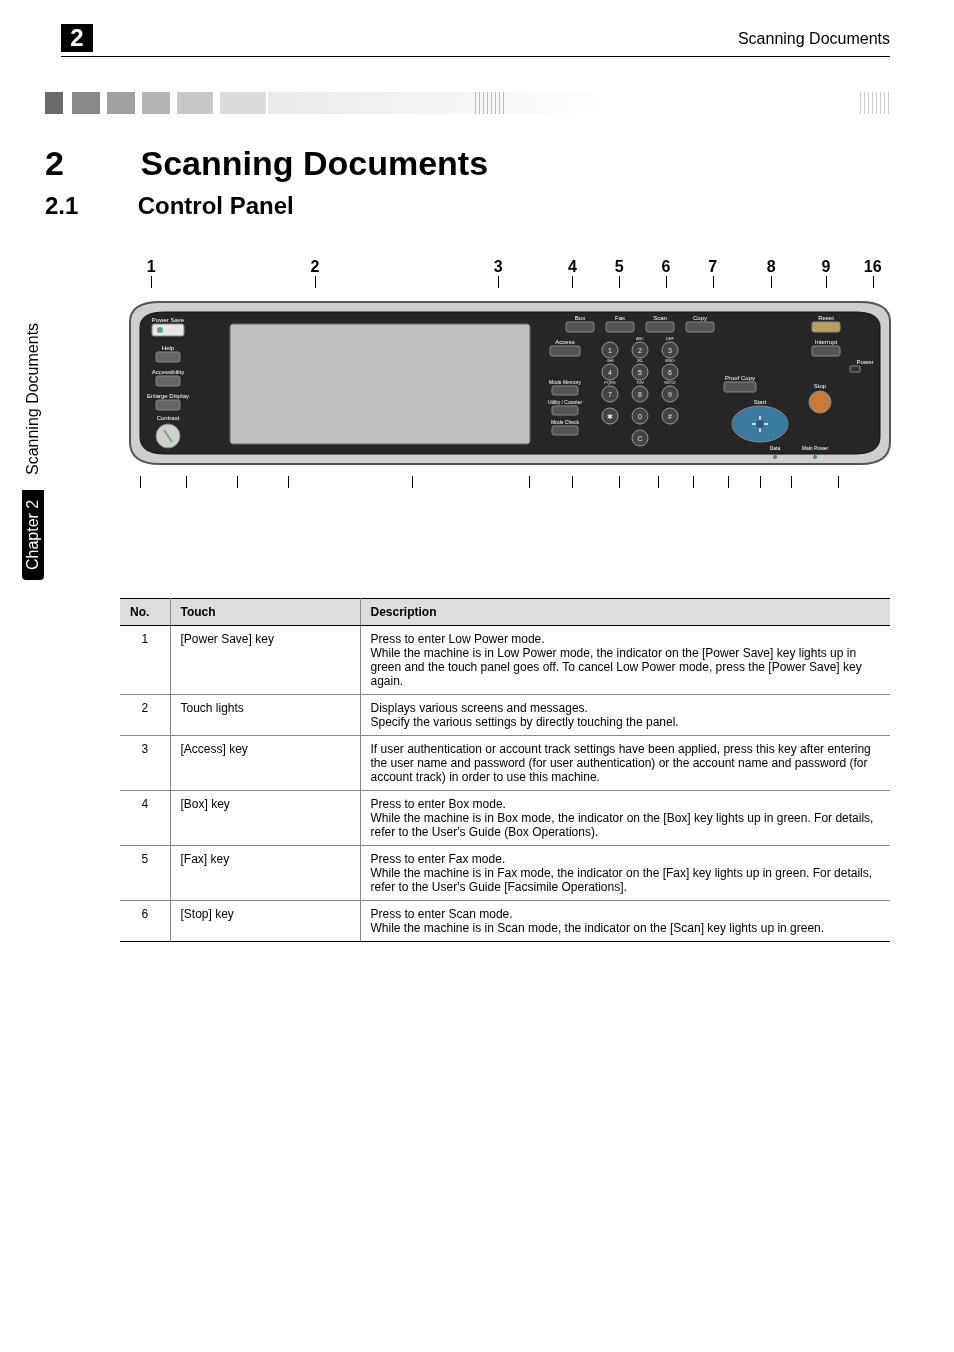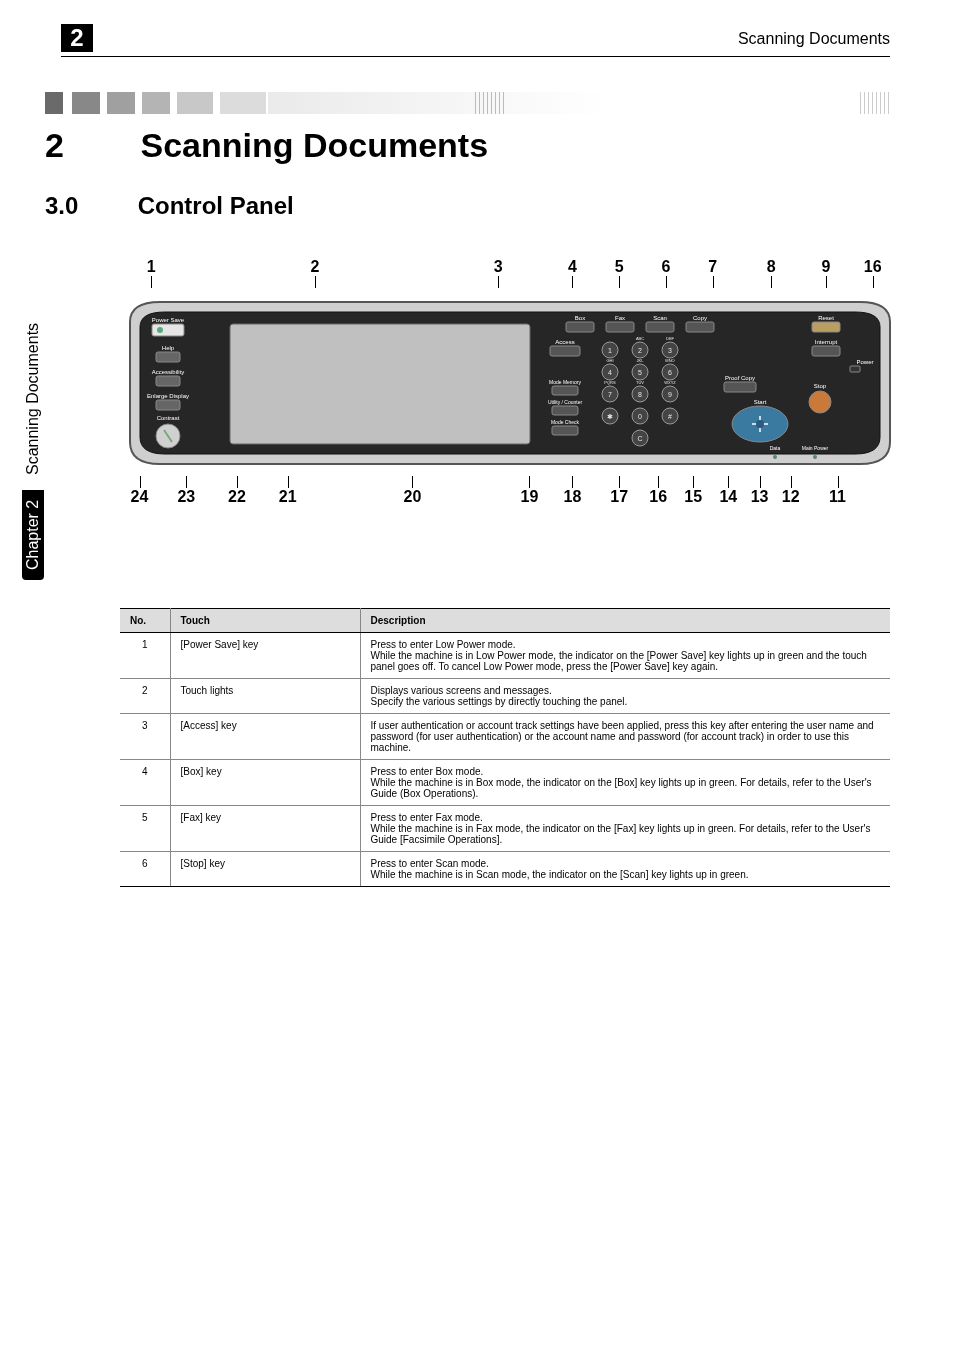--- a/index.html
+++ b/index.html
@@ -80,21 +80,21 @@
     height: 100%;
     width: 100%;
   }
   .deco-bar .blk {
     height: 100%;
     margin-right: 2px;
   }
   .h1 {
     position: absolute;
     left: 45px;
-    top: 126px;
+    top: 144px;
     font-size: 34px;
     font-weight: bold;
   }
   .h1-num { display: inline-block; width: 86px; }
   .h2 {
     position: absolute;
     left: 45px;
     top: 192px;
     font-size: 24px;
     font-weight: bold;
@@ -141,22 +141,21 @@
   }
   .table-wrap {
     position: absolute;
     left: 120px;
     top: 598px;
     width: 770px;
   }
   table.desc {
     border-collapse: collapse;
     width: 100%;
-    font-size: 10px;
-    margin-top: 10px;
+    font-size: 12px;
   }
   table.desc th {
     background: #dddddd;
     font-weight: bold;
     text-align: left;
     padding: 6px 10px;
     border-top: 1.5px solid #000;
     border-bottom: 1px solid #000;
     border-left: none;
     border-right: 1px solid #888;
@@ -215,21 +214,21 @@
   <div style="position: absolute; left: 430px; top: 0px; width: 30px; height: 100%; background: repeating-linear-gradient(90deg, rgb(187, 187, 187) 0px, rgb(187, 187, 187) 1px, transparent 1px, transparent 4px);"></div>
       <div style="position: absolute; right: 0px; top: 0px; width: 30px; height: 100%; background: repeating-linear-gradient(90deg, rgb(204, 204, 204) 0px, rgb(204, 204, 204) 1px, transparent 1px, transparent 4px);"></div>
     </div>
 
   <div class="h1">
     <span class="h1-num">2</span>
     <span>Scanning Documents</span>
   </div>
 
   <div class="h2">
-    <span class="h2-num">3.0</span>
+    <span class="h2-num">2.1</span>
     <span>Control Panel</span>
   </div>
 
   <div class="panel-figure">
     <div class="top-labels" id="top-labels">
         <span style="flex: 0 0 8%;">1</span>
         <span style="flex: 0 0 34%;">2</span>
         <span style="flex: 0 0 13%;">3</span>
         <span style="flex: 0 0 6%;">4</span>
         <span style="flex: 0 0 6%;">5</span>
@@ -376,36 +375,20 @@
         <div style="flex: 0 0 5%;"></div>
         <div style="flex: 0 0 6%;"></div>
         <div style="flex: 0 0 6%;"></div>
         <div style="flex: 0 0 4%;"></div>
         <div style="flex: 0 0 5%;"></div>
         <div style="flex: 0 0 4%;"></div>
         <div style="flex: 0 0 4%;"></div>
         <div style="flex: 0 0 4%;"></div>
         <div style="flex: 0 0 8%;"></div>
       </div>
-    <div class="bottom-labels" id="bottom-labels">
-        <span style="flex: 0 0 5%;">24</span>
-        <span style="flex: 0 0 7%;">23</span>
-        <span style="flex: 0 0 6%;">22</span>
-        <span style="flex: 0 0 7%;">21</span>
-        <span style="flex: 0 0 25%;">20</span>
-        <span style="flex: 0 0 5%;">19</span>
-        <span style="flex: 0 0 6%;">18</span>
-        <span style="flex: 0 0 6%;">17</span>
-        <span style="flex: 0 0 4%;">16</span>
-        <span style="flex: 0 0 5%;">15</span>
-        <span style="flex: 0 0 4%;">14</span>
-        <span style="flex: 0 0 4%;">13</span>
-        <span style="flex: 0 0 4%;">12</span>
-        <span style="flex: 0 0 8%;">11</span>
-      </div>
   </div>
 
   <div class="table-wrap">
     <table class="desc">
       <thead>
         <tr>
           <th class="no">No.</th>
           <th class="name">Touch</th>
           <th>Description</th>
         </tr>

